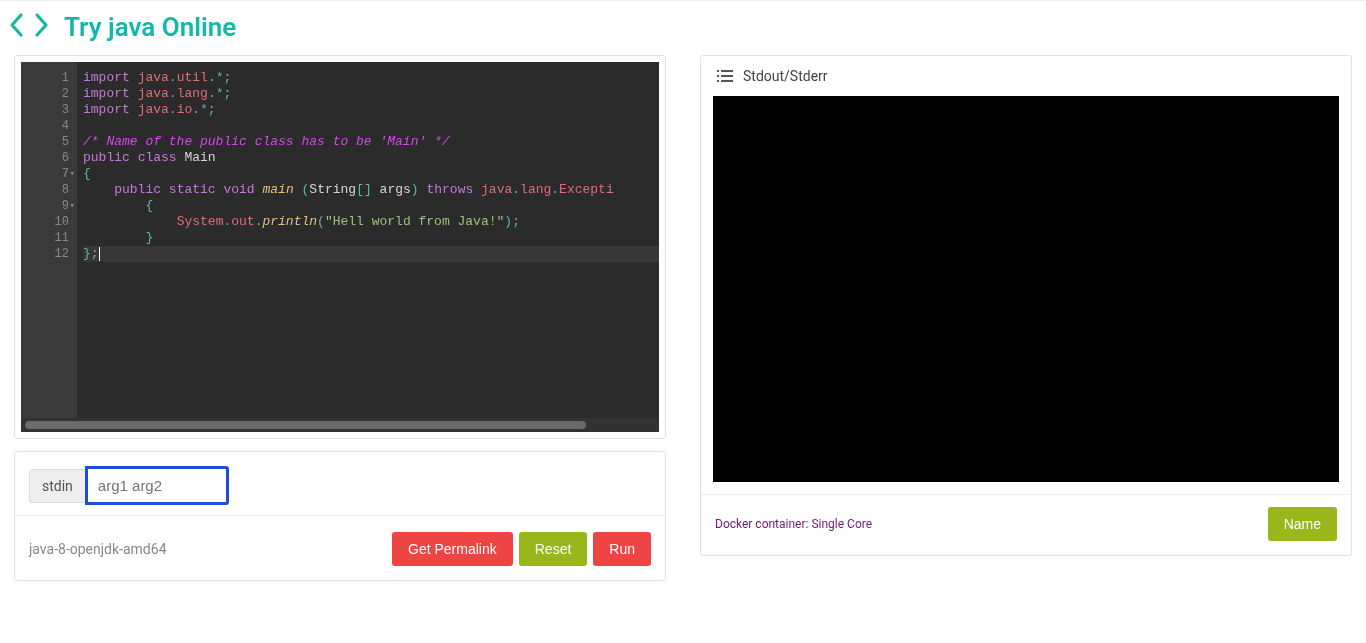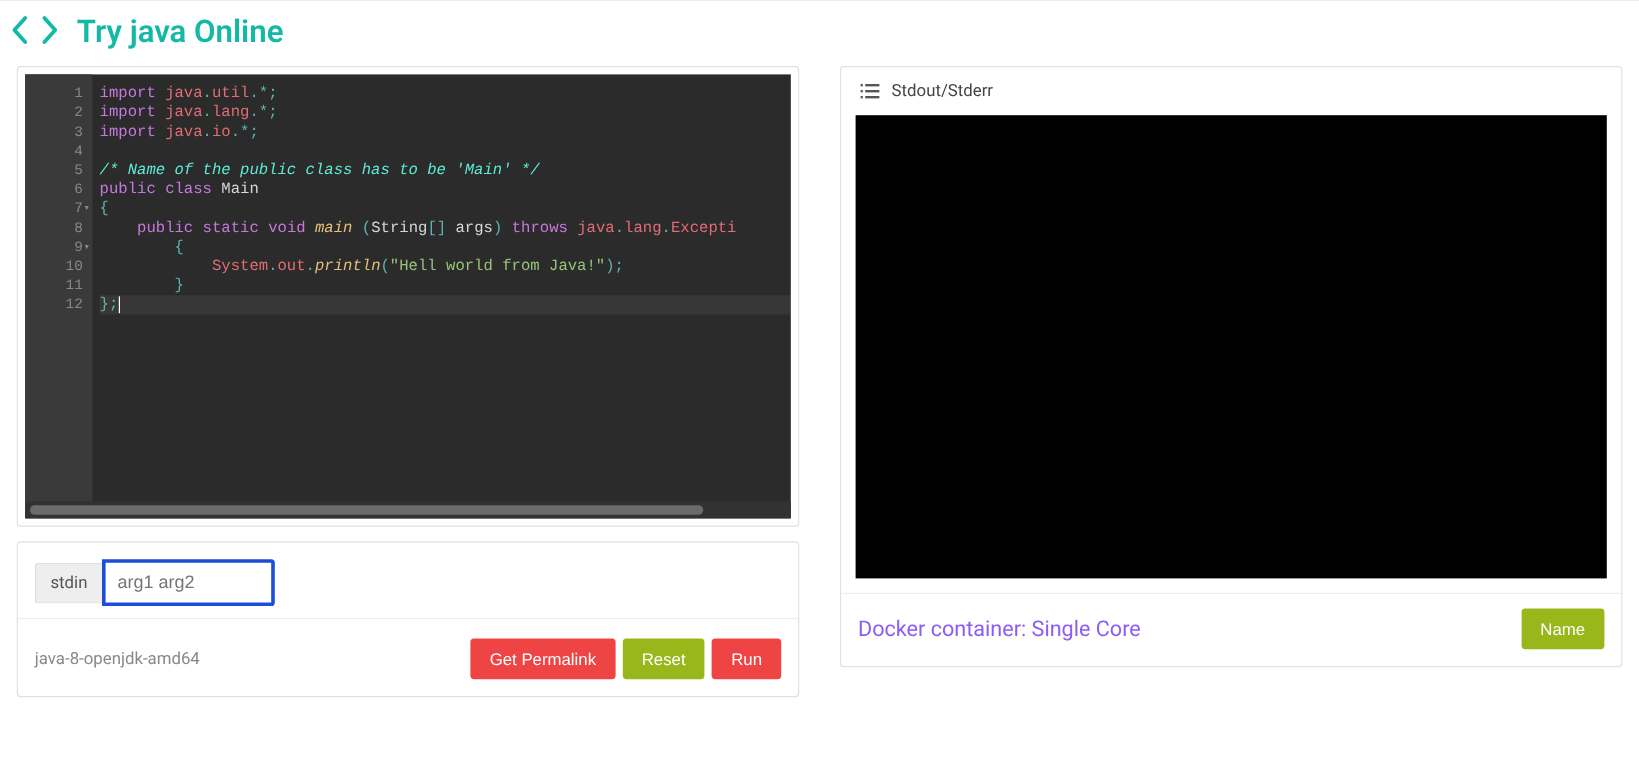--- a/index.html
+++ b/index.html
@@ -81,21 +81,21 @@
   width: 1px;
   height: 14px;
   background: #fff;
   vertical-align: text-bottom;
 }
 .tok-kw { color: #c678dd; }
 .tok-id { color: #e06c75; }
 .tok-op { color: #5fb3b3; }
 .tok-str { color: #98c379; }
 .tok-func { color: #e5c07b; font-style: italic; }
-.tok-cmt { color: #5eead4; font-style: italic; }
+.tok-cmt { color: #d946ef; font-style: italic; }
 .tok-plain { color: #d6d6d6; }
 .hscroll {
   height: 14px;
   background: #323232;
   position: relative;
 }
 .hscroll-thumb {
   position: absolute;
   left: 4px;
   top: 3px;
@@ -165,22 +165,22 @@
   background: #000;
   height: 386px;
 }
 .output-footer {
   display: flex;
   align-items: center;
   padding: 12px 14px 14px 14px;
   border-top: 1px solid #eee;
 }
 .docker-label {
-  color: #8b5cf6;
-  font-size: 18px;
+  color: #701a75;
+  font-size: 12px;
   flex: 1;
 }
 .list-icon svg { display: block; }
 </style>
 </head>
 <body>
 
 <div class="header">
   <span class="logo-icon">
     <svg width="42" height="32" viewBox="0 0 42 32" fill="none" stroke="#14b8a6" stroke-width="3.2" stroke-linecap="round" stroke-linejoin="round">

